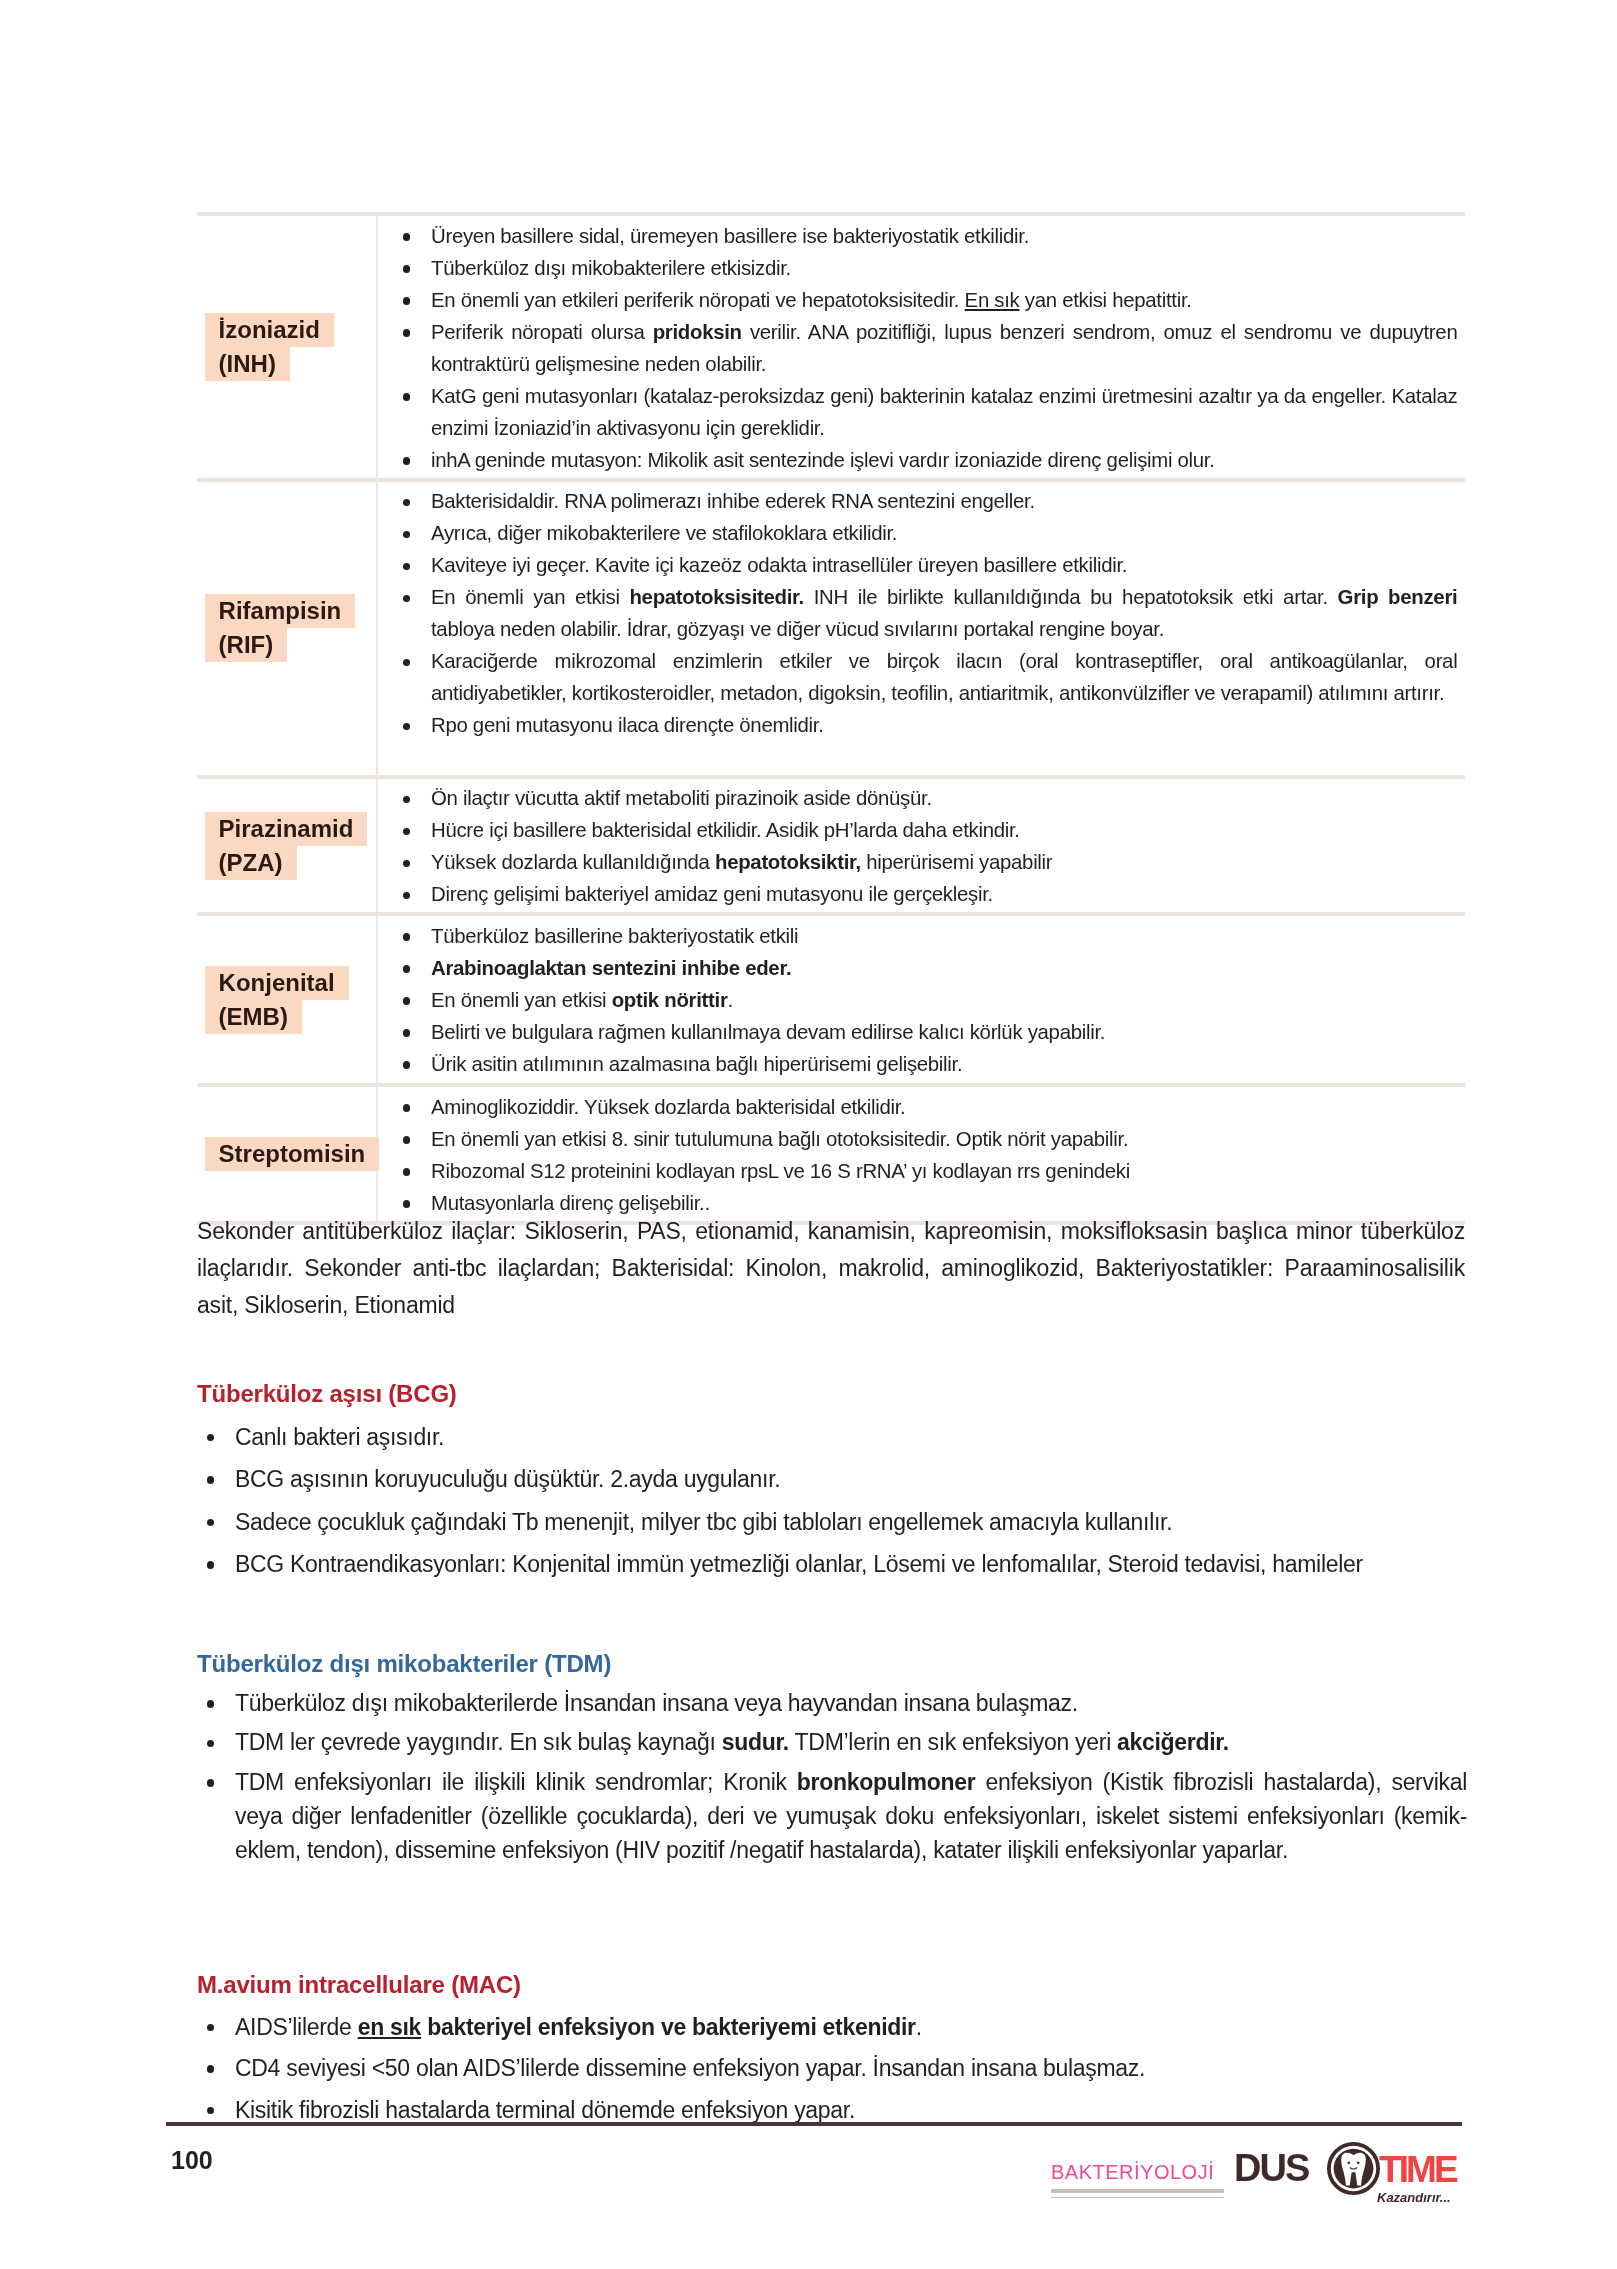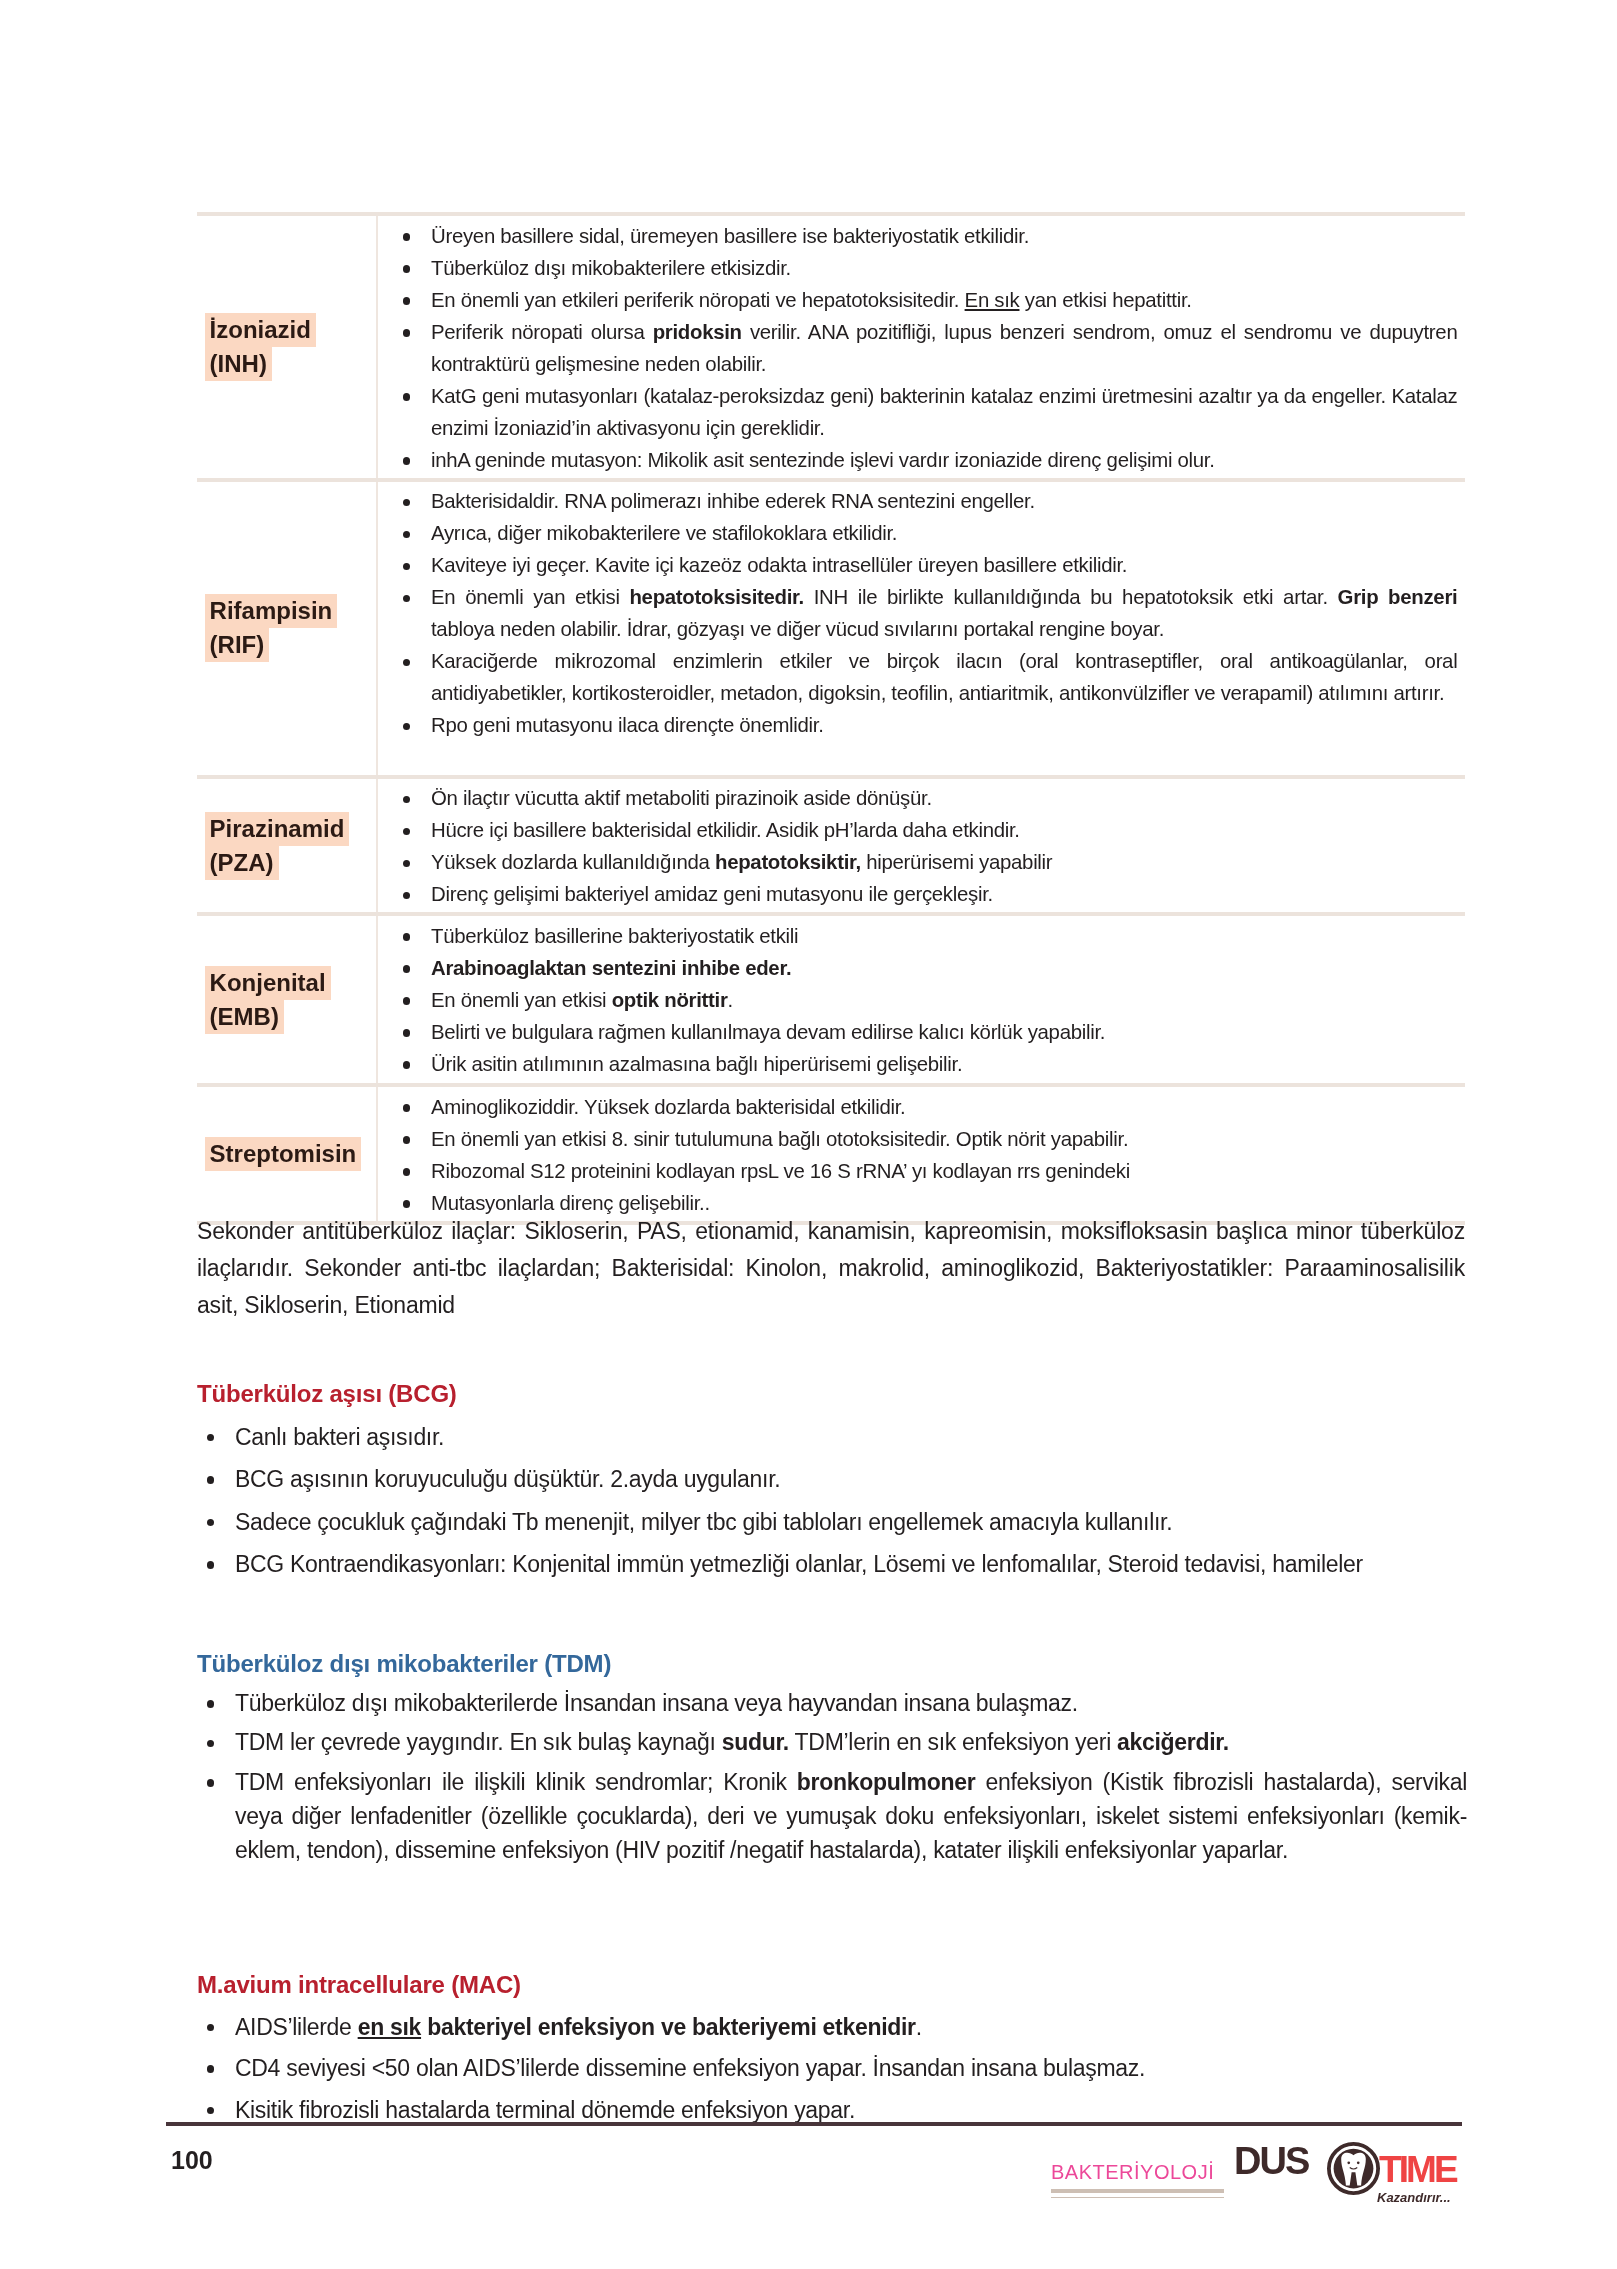--- a/index.html
+++ b/index.html
@@ -18,21 +18,21 @@
     .drug-row { display: flex; border-top: 4.8px solid #ece3dc; }
     .drug-row:last-child { border-bottom: 4.8px solid #ece3dc; }
     .drug-name-cell {
       width: 181px; flex: 0 0 181px; display: flex; align-items: center;
       padding-left: 7.6px; box-sizing: border-box;
       border-right: 2.9px solid #efe6df;
     }
     .drug-name {
       font-weight: bold; font-size: 24px; line-height: 34px; color: #2b1a14;
     }
-    .drug-name span.hl { background: #fbd8c2; padding: 0 5px; display: inline-block; }
+    .drug-name span.hl { background: #fbd8c2; padding: 0 14px; display: inline-block; }
     .drug-notes { flex: 1; padding: 3.8px 7.6px 1.9px 21px; box-sizing: border-box; }
     .drug-notes ul { margin: 0; padding: 0; list-style: none; }
     .drug-notes li {
       position: relative; padding-left: 32px; font-size: 20.4px; line-height: 32px;
       text-align: justify; color: #231f20; letter-spacing: -0.3px;
     }
     .drug-notes li::before {
       content: ""; position: absolute; left: 3.8px; top: 13.3px; width: 7.6px; height: 7.6px;
       border-radius: 50%; background: #231f20;
     }
@@ -72,21 +72,21 @@
     
     .footer-rule { position: absolute; left: 166px; top: 2122px; width: 1296px; height: 3.8px; background: #48353a; }
     .page-number { position: absolute; left: 171px; top: 2146px; font-size: 25px; font-weight: bold; color: #231f20; }
     .footer-brand { position: absolute; left: 1051px; top: 2138px; height: 76px; width: 428px; }
     .section-name {
       position: absolute; left: 0; top: 23px; font-size: 20px; letter-spacing: 0.5px; color: #ec4899;
     }
     .section-underline { position: absolute; left: 0; top: 51px; width: 173px; height: 3.8px; background: #cdbfb4; }
     .section-underline2 { position: absolute; left: 0; top: 59px; width: 173px; height: 1px; background: #cdbfb4; }
     .logo { position: absolute; left: 183px; top: 0; width: 247px; height: 71px; }
-    .logo-dus { position: absolute; left: 0; top: 2px; font-size: 38px; font-weight: bold; color: #3e2a2a; letter-spacing: -1.9px; }
+    .logo-dus { position: absolute; left: 0; top: 9px; font-size: 38px; font-weight: bold; color: #3e2a2a; letter-spacing: -1.9px; }
     .logo-time { position: absolute; left: 145px; top: 11.4px; font-size: 37px; font-weight: bold; color: #ef4444; letter-spacing: -2.9px; }
     .logo-tooth { position: absolute; left: 93px; top: 3.8px; width: 53px; height: 53px; }
     .logo-tagline { position: absolute; left: 143px; top: 52px; font-size: 13px; font-style: italic; font-weight: bold; color: #3e2a2a; }
   </style>
 </head>
 <body>
 
 <div class="page">
 
   <div class="drug-table" id="drug-table">

